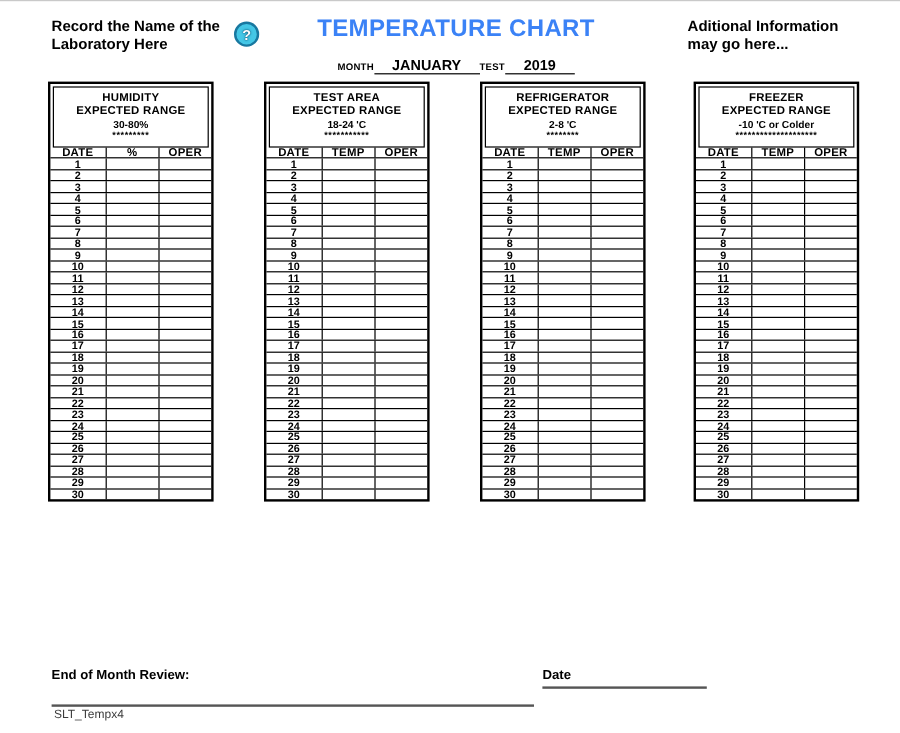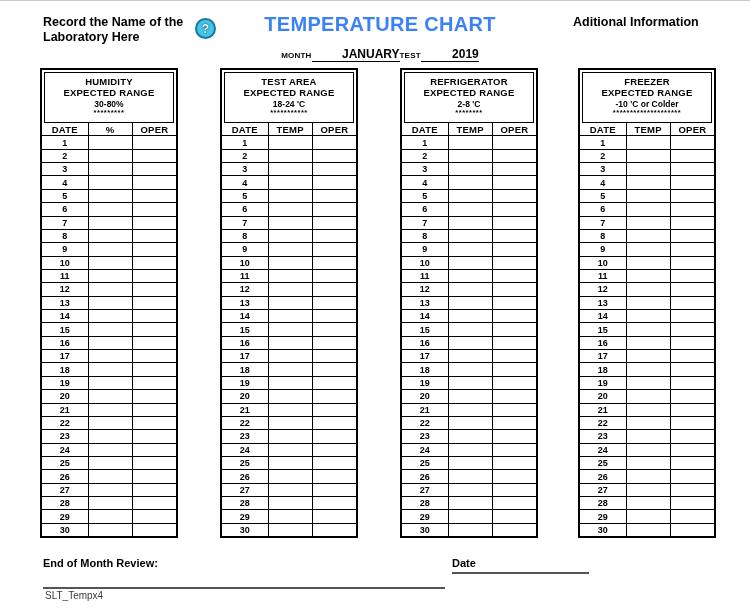--- a/index.html
+++ b/index.html
@@ -20,30 +20,30 @@
   .page-title{
     position:absolute;left:240px;top:12px;width:280px;text-align:center;
     font-size:20px;font-weight:bold;color:#3b82f6;letter-spacing:.3px;white-space:nowrap;
   }
   .monthyear{
     position:absolute;left:240px;top:42px;width:280px;height:19px;
     display:flex;justify-content:center;align-items:flex-end;
   }
   .my-label{font-size:8px;font-weight:bold;padding-bottom:2px;letter-spacing:.2px;}
   .my-value{
-    border-bottom:1px solid #000;text-align:right;font-size:12px;font-weight:bold;
+    border-bottom:1px solid #000;text-align:center;font-size:12px;font-weight:bold;
     height:15px;line-height:15px;box-sizing:border-box;
   }
   .my-value.month{width:88px;}
   .my-value.year{width:58px;}
   .additional-note{position:absolute;left:573px;top:14px;font-size:12.5px;font-weight:bold;line-height:15px;}
   
   .tables-row{position:absolute;left:0;top:0;width:750px;height:611px;}
   .chart-table{
-    position:absolute;top:67px;width:138px;height:470px;
+    position:absolute;top:67px;width:138px;height:350px;
     border:2px solid #000;box-sizing:border-box;background:#fff;
   }
   .tbox{
     margin:2px 2px 0 2px;border:1px solid #000;height:51px;box-sizing:border-box;
     text-align:center;padding-top:3px;overflow:hidden;
   }
   .tname{font-size:9.5px;font-weight:bold;line-height:11px;letter-spacing:.2px;}
   .trange{font-size:8.5px;font-weight:bold;line-height:10px;margin-top:1px;}
   .tstars{font-size:7.5px;font-weight:bold;line-height:8px;letter-spacing:.5px;}
   .tgrid{position:absolute;top:53px;left:0;right:0;bottom:0;display:flex;flex-direction:column;}
@@ -89,20 +89,21 @@
 
   <div class="monthyear">
     <span class="my-label">MONTH</span>
     <span class="my-value month">JANUARY</span>
     <span class="my-label">TEST</span>
     <span class="my-value year">2019</span>
   </div>
 
   <div class="additional-note">
     <div>Aditional Information</div>
+    <div>may go here...</div>
   </div>
 
   <div class="tables-row">
       <div class="chart-table" style="left: 40px;">
         <div class="tbox">
           <div class="tname">HUMIDITY</div>
           <div class="tname">EXPECTED RANGE</div>
           <div class="trange">30-80%</div>
           <div class="tstars">*********</div>
         </div>

